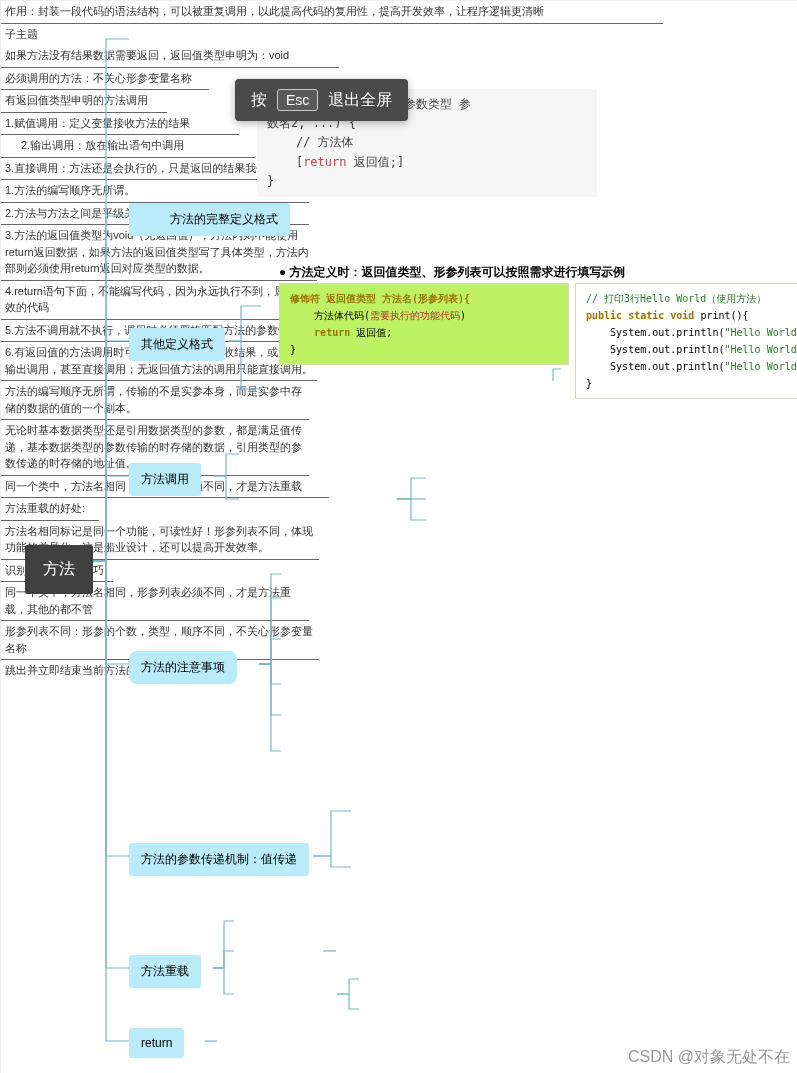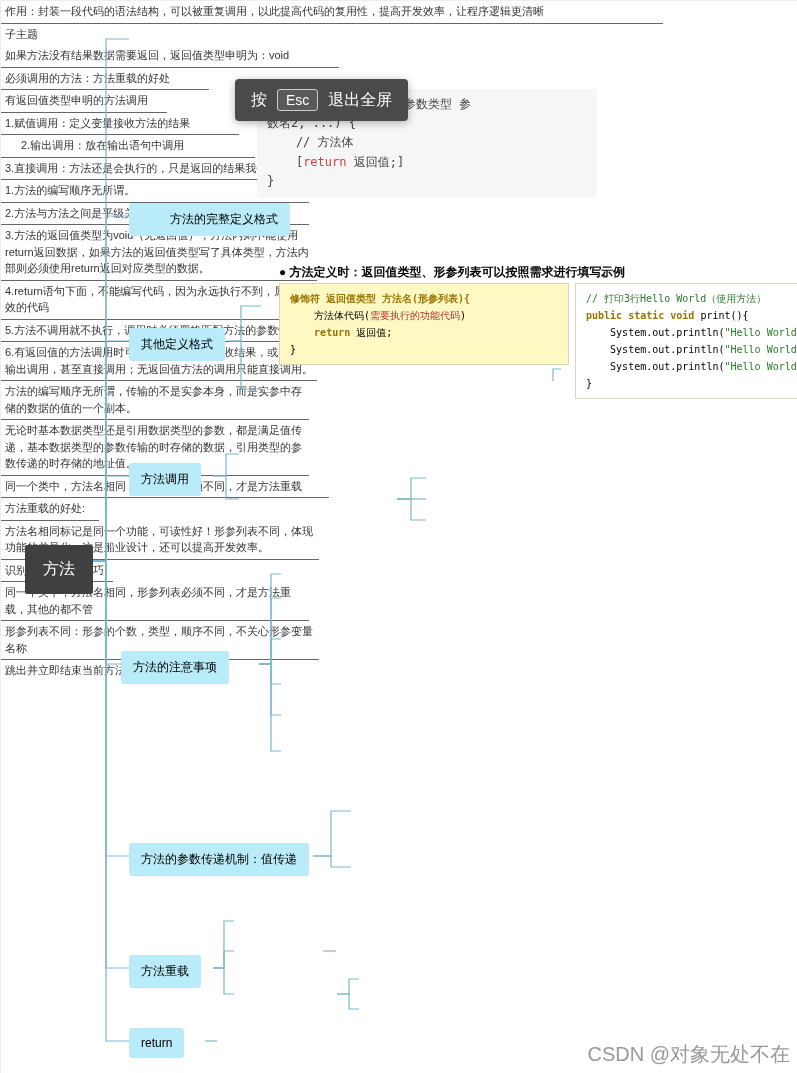--- a/index.html
+++ b/index.html
@@ -6,28 +6,28 @@
   .canvas{position:relative;width:797px;height:1073px;background:#fff;border:1px solid #eee;}
   .node{position:absolute;box-sizing:border-box;text-align:center;font-size:12px;white-space:nowrap;}
   .root{background:#404040;color:#fff;padding:14px 18px;font-size:16px;border-radius:2px;}
   .topic{background:#baebf9;color:#000;padding:8px 12px;border-radius:3px;}
   .leaf{color:#333;font-size:11px;text-align:left;white-space:normal;line-height:1.5;border-bottom:1px solid #666;padding:2px 4px 3px 4px;}
   .leaf-branch{color:#333;font-size:11px;text-align:left;white-space:normal;line-height:1.5;border-bottom:1px solid #666;padding:2px 4px 3px 4px;}
   .bullet{position:absolute;font-size:12px;font-weight:bold;}
   .head{position:absolute;font-size:12px;font-weight:bold;}
   .codebox{position:absolute;background:#f6f6f6;color:#444;font-family:Consolas,monospace;font-size:12px;line-height:1.6;padding:6px 10px;white-space:pre;}
   .codebox .ret{color:#c04848;}
-  .codebox2{position:absolute;background:#fef9c3;border:1px solid #d8d8b8;font-family:Consolas,monospace;font-size:10px;line-height:1.7;padding:6px 10px;white-space:pre;}
+  .codebox2{position:absolute;background:#bef264;border:1px solid #d8d8b8;font-family:Consolas,monospace;font-size:10px;line-height:1.7;padding:6px 10px;white-space:pre;}
   .codebox3{position:absolute;background:#fff;border:1px solid #d8d8b8;font-family:Consolas,monospace;font-size:10px;line-height:1.7;padding:6px 10px;white-space:pre;}
   .tok-nav{color:#9a7500;font-weight:bold;}
   .tok-red{color:#b03030;}
   .tok-green{color:#2a7a2a;}
   .toast{position:absolute;background:#4a4a4a;color:#fff;border-radius:4px;padding:10px 16px;font-size:16px;display:flex;align-items:center;gap:10px;box-shadow:0 2px 8px rgba(0,0,0,0.3);}
   .toast .key{display:inline-block;border:1px solid #ccc;border-radius:3px;padding:2px 8px;font-size:14px;background:#5a5a5a;}
-  .watermark{position:absolute;right:8px;bottom:6px;color:#999;font-size:20px;}
+  .watermark{position:absolute;right:8px;bottom:6px;color:#999;font-size:16px;}
   svg{position:absolute;left:0;top:0;pointer-events:none;}
 </style>
 </head>
 <body>
 
 <div class="canvas">
 
 <svg width="797" height="1073">
   <g stroke="#7ab7c9" stroke-width="1.2" fill="none">
 
@@ -96,27 +96,27 @@
 <span class="tok-nav">public </span><span class="tok-nav">static </span><span class="tok-nav">void </span><span>print(){</span>
 <span>    System.out.println(</span><span class="tok-green">"Hello World"</span>
 <span>    System.out.println(</span><span class="tok-green">"Hello World"</span>
 <span>    System.out.println(</span><span class="tok-green">"Hello World"</span>
 <span>}</span></div>
 
 <div class="leaf" style="left:560px;top:374px;width:50px;border:none;">子主题</div>
 <div class="leaf" style="left:260px;top:394px;width:330px;">如果方法没有结果数据需要返回，返回值类型申明为：void</div>
 
 <div class="node topic" style="left:128px;top:462px;">方法调用</div>
-<div class="leaf" style="left:238px;top:444px;width:200px;">必须调用的方法：方法重载的好处</div>
+<div class="leaf" style="left:238px;top:444px;width:200px;">必须调用的方法：不关心形参变量名称</div>
 <div class="leaf-branch" style="left:238px;top:489px;width:158px;">有返回值类型申明的方法调用</div>
 <div class="leaf" style="left:425px;top:468px;width:230px;">1.赋值调用：定义变量接收方法的结果</div>
 <div class="leaf" style="left:425px;top:489px;width:230px;padding-left:20px;">2.输出调用：放在输出语句中调用</div>
 <div class="leaf" style="left:425px;top:510px;width:330px;">3.直接调用：方法还是会执行的，只是返回的结果我们不要了</div>
 
-<div class="node topic" style="left:120px;top:650px;">方法的注意事项</div>
+<div class="node topic" style="left:128px;top:650px;border-radius:8px;">方法的注意事项</div>
 <div class="leaf" style="left:280px;top:564px;width:300px;">1.方法的编写顺序无所谓。</div>
 <div class="leaf" style="left:280px;top:588px;width:300px;">2.方法与方法之间是平级关系，不能嵌套定义。</div>
 <div class="leaf" style="left:280px;top:612px;width:308px;">3.方法的返回值类型为void（无返回值），方法内则不能使用return返回数据，如果方法的返回值类型写了具体类型，方法内部则必须使用return返回对应类型的数据。</div>
 <div class="leaf" style="left:280px;top:666px;width:308px;">4.return语句下面，不能编写代码，因为永远执行不到，属于无效的代码</div>
 <div class="leaf" style="left:280px;top:705px;width:308px;">5.方法不调用就不执行，调用时必须严格匹配方法的参数情况。</div>
 <div class="leaf" style="left:280px;top:729px;width:308px;">6.有返回值的方法调用时可以选择定义变量接收结果，或者直接输出调用，甚至直接调用；无返回值方法的调用只能直接调用。</div>
 
 <div class="node topic" style="left:128px;top:842px;">方法的参数传递机制：值传递</div>
 <div class="leaf" style="left:350px;top:794px;width:300px;">方法的编写顺序无所谓，传输的不是实参本身，而是实参中存储的数据的值的一个副本。</div>
 <div class="leaf" style="left:350px;top:840px;width:300px;">无论时基本数据类型还是引用数据类型的参数，都是满足值传递，基本数据类型的参数传输的时存储的数据，引用类型的参数传递的时存储的地址值。</div>

